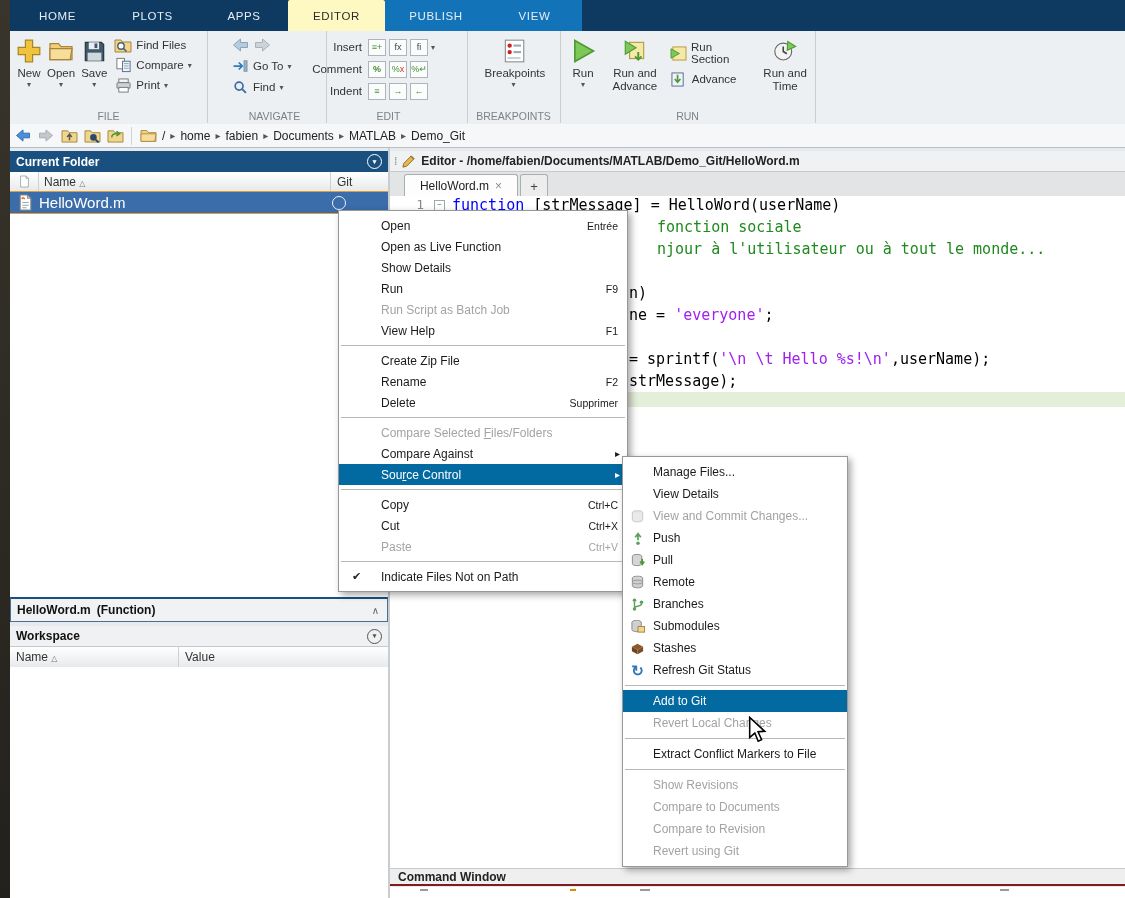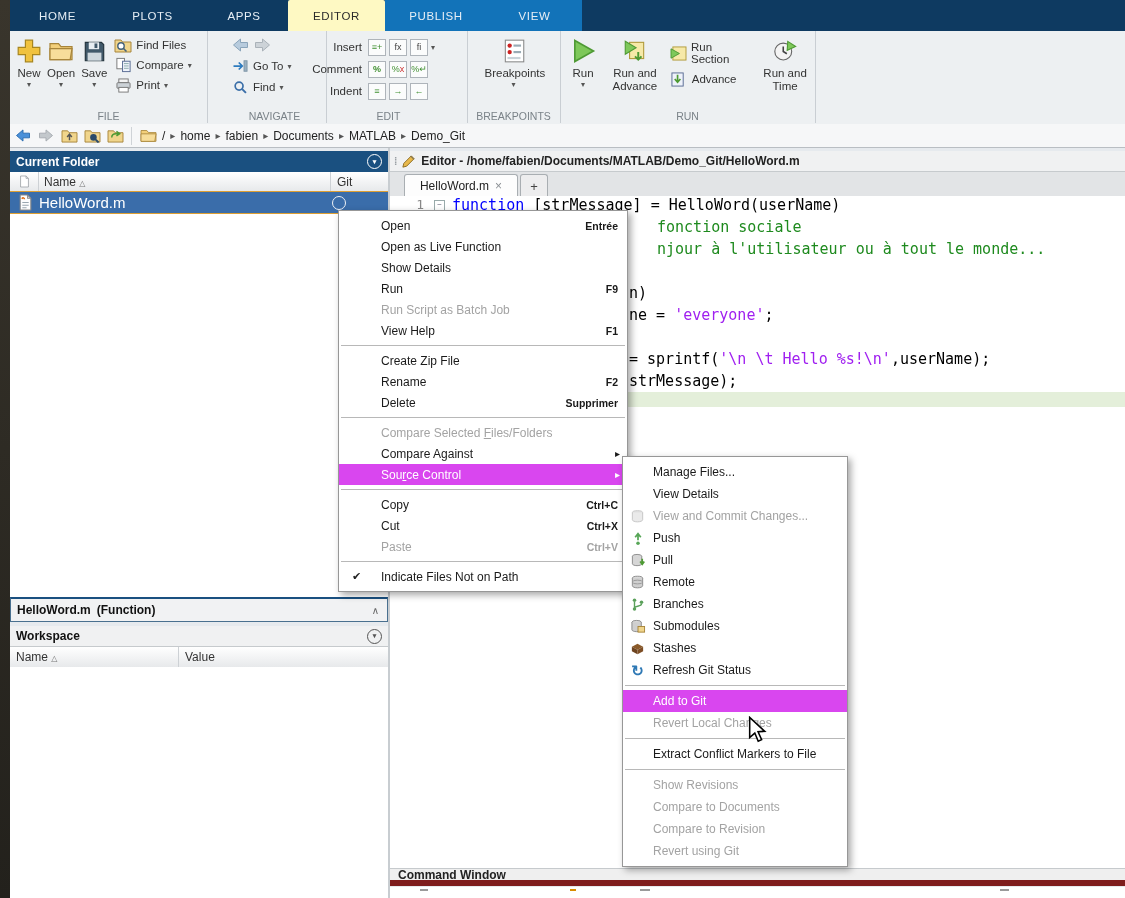--- a/index.html
+++ b/index.html
@@ -73,33 +73,33 @@
   .codeline{position:absolute;font-family:"DejaVu Sans Mono",monospace;font-size:15px;white-space:pre;color:#000;}
   .lineno{position:absolute;left:12px;top:1px;width:22px;text-align:right;font-family:"DejaVu Sans Mono",monospace;
           font-size:13px;color:#888;}
   .foldbox{position:absolute;left:44px;top:4px;width:9px;height:9px;border:1px solid #9aa;font-size:8px;line-height:7px;
            text-align:center;color:#667;background:#fff;}
   .kw{color:#0000ff;text-decoration:underline;}
   .cm{color:#1e8a1e;padding-left:28px;}
   .str{color:#a020f0;}
   .hlband{position:absolute;left:52px;top:196px;width:683px;height:15px;background:#e4efda;}
   .cw-bar{position:absolute;left:380px;top:868px;width:735px;height:18px;background:#efefef;border-top:1px solid #c6cacd;
-          border-bottom:6px solid #7f1d1d;display:flex;align-items:center;font-size:12px;font-weight:bold;color:#222;
+          border-bottom:2px solid #7f1d1d;display:flex;align-items:center;font-size:12px;font-weight:bold;color:#222;
           padding-left:8px;box-sizing:border-box;}
   .cw-body{position:absolute;left:380px;top:887px;width:735px;height:11px;background:#fff;}
   .cw-dash{position:absolute;top:2px;height:2px;background:#9a9a9a;}
   
   .menu{position:absolute;background:#fff;border:1px solid #979797;box-shadow:3px 3px 7px rgba(0,0,0,.35);
         padding:4px 0;font-size:12px;color:#1a1a1a;z-index:10;box-sizing:border-box;}
   .mi{height:21px;display:flex;align-items:center;padding:0 22px 0 42px;position:relative;white-space:nowrap;}
   .menu2 .mi{height:22px;padding-left:30px;}
-  .mi .sc{position:absolute;right:9px;font-size:10.5px;font-weight:bold;color:#1a1a1a;}
+  .mi .sc{position:absolute;right:9px;font-size:10.5px;font-weight:normal;color:#1a1a1a;}
   .mi.dis{color:#a3a3a3;}
   .mi.dis .sc{color:#a3a3a3;}
-  .mi.hl{background:#d946ef;color:#fff;}
+  .mi.hl{background:#0369a1;color:#fff;}
   .mi .arr{position:absolute;right:7px;font-size:10px;}
   .mi .chk{position:absolute;left:13px;font-size:11px;color:#222;}
   .mi .u{text-decoration:underline;}
   .msep{border-top:1px solid #b8b8b8;margin:4px 2px;}
   .mico{position:absolute;left:6px;width:17px;height:17px;display:flex;align-items:center;justify-content:center;}
   .refresh-glyph{color:#2f79b5;font-size:15px;font-weight:bold;line-height:15px;}
   .cursor{position:absolute;z-index:30;}
   .filetext{margin-left:6px;}
 </style>
 </head>

